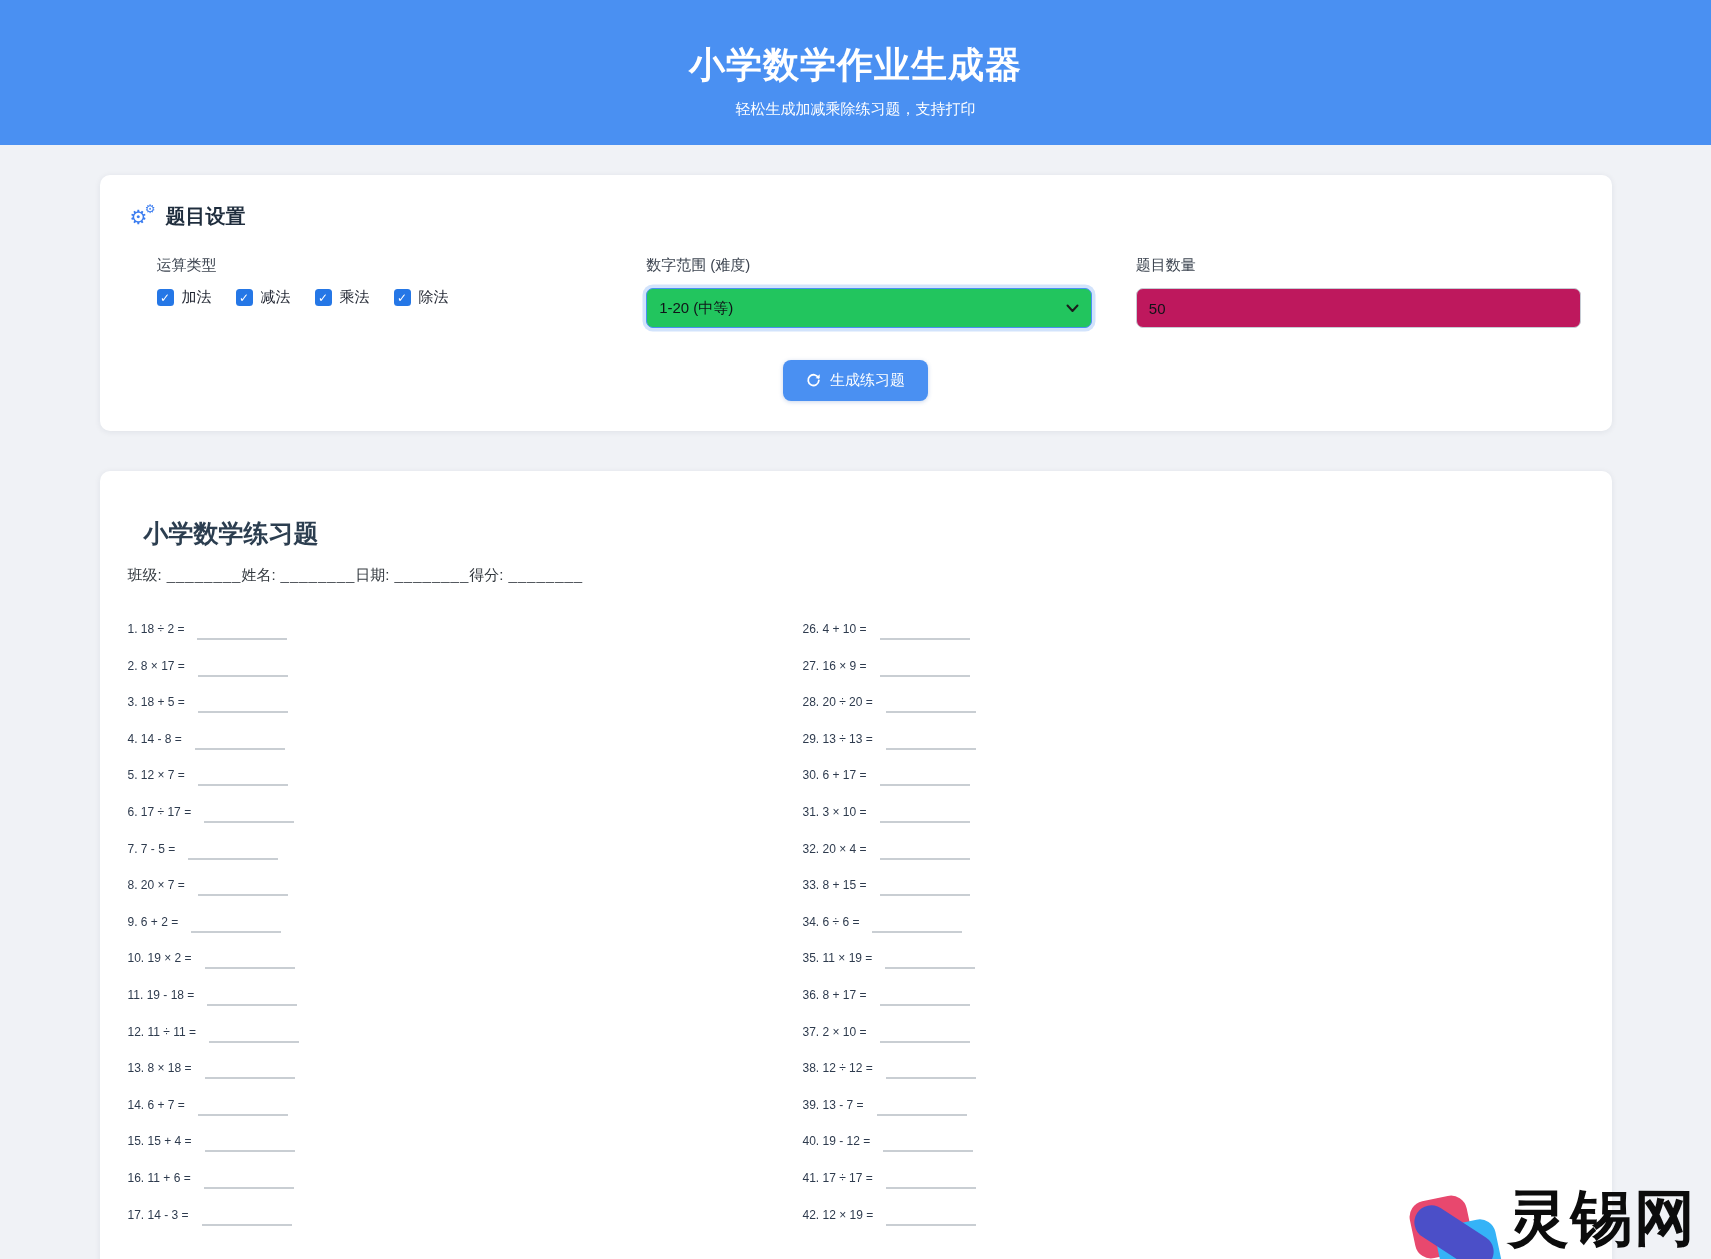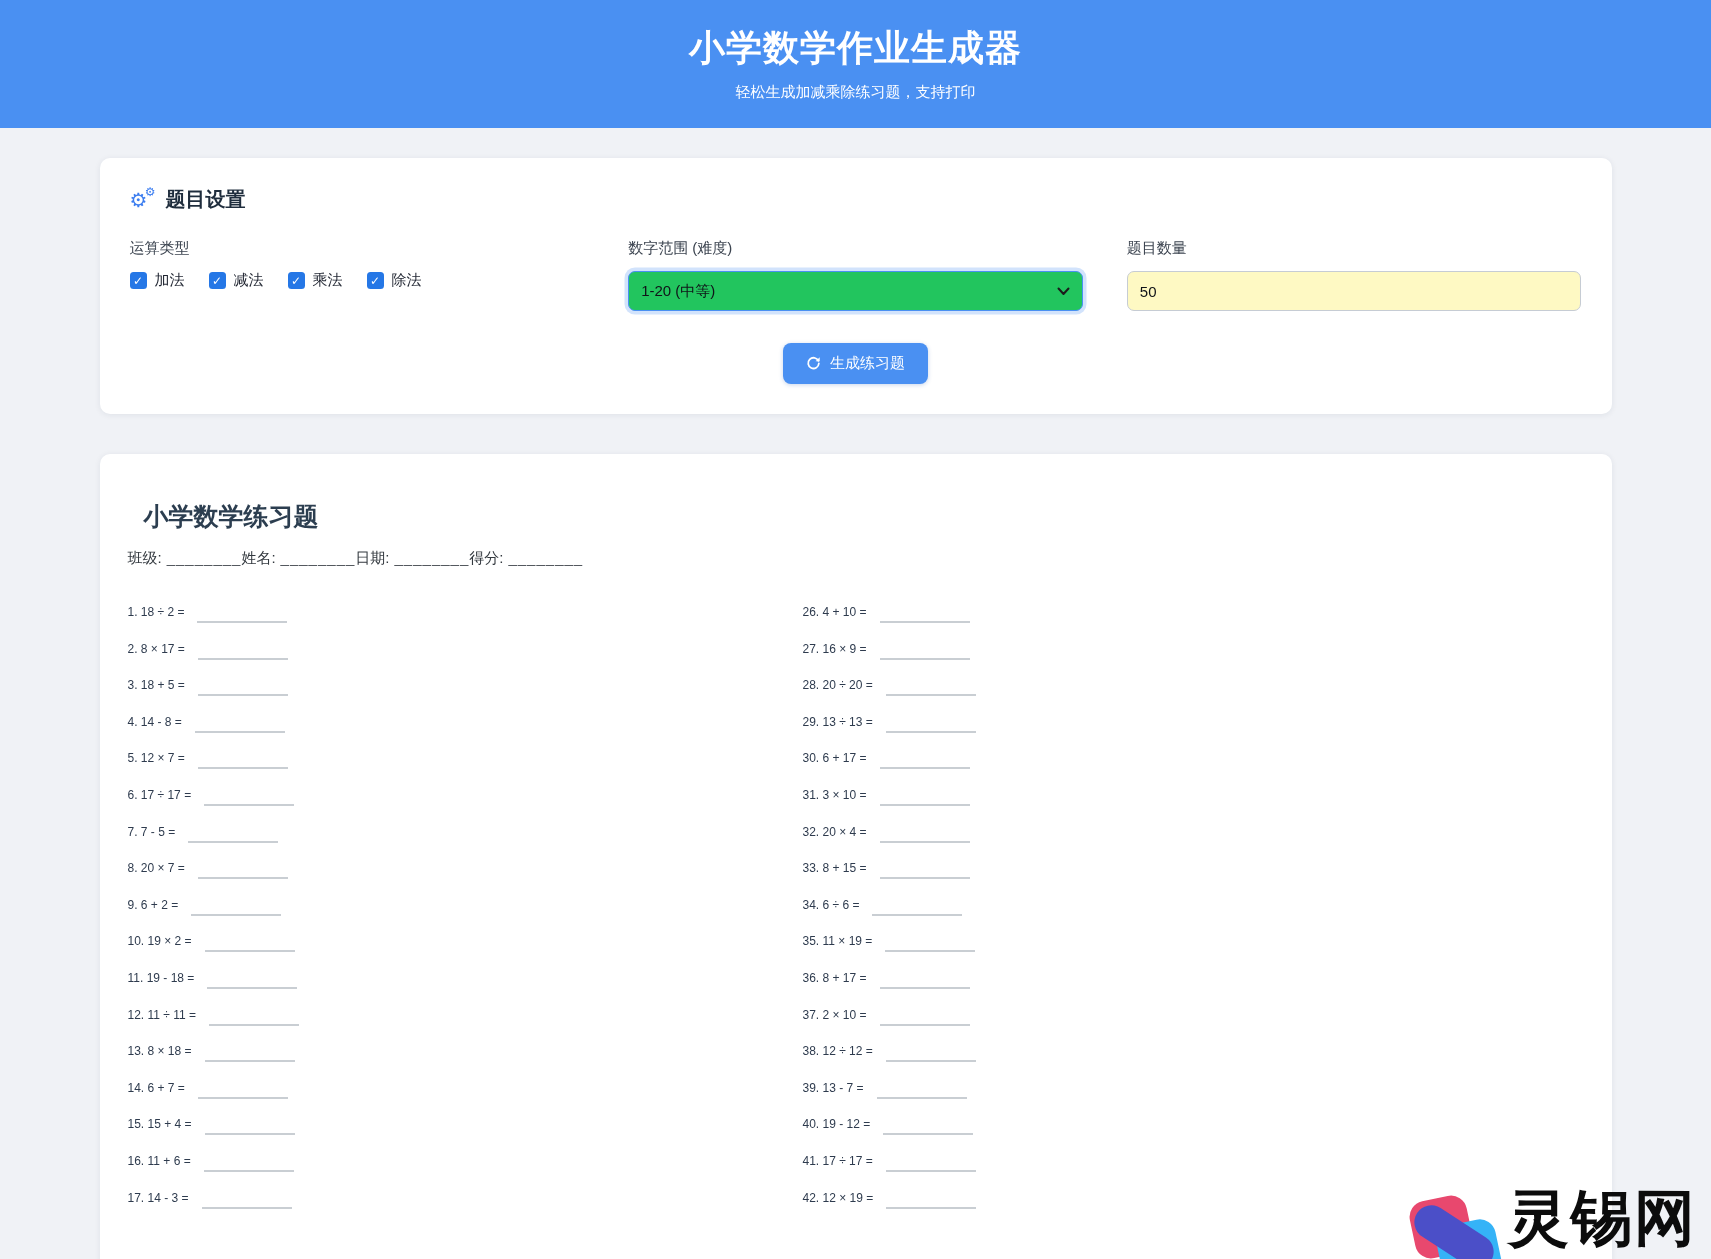--- a/index.html
+++ b/index.html
@@ -10,21 +10,21 @@
     background: #f0f2f6;
     font-family: "Liberation Sans", "DejaVu Sans", sans-serif;
   }
   body { position: relative; }
 
   
   .app-header {
     background: #4a90f2;
     color: #fff;
     text-align: center;
-    padding: 27px 0 27px;
+    padding: 44px 0 27px;
   }
   .app-header h1 {
     margin: 0;
     font-size: 36px;
     font-weight: 700;
     letter-spacing: 1px;
     line-height: 42px;
   }
   .app-header .subtitle {
     margin: 14px 0 0;
@@ -48,20 +48,21 @@
   }
   .gear-wrap { position: relative; width: 26px; height: 24px; color: #3b7df0; }
   .gear-main { font-size: 20px; line-height: 24px; position: absolute; left: 0; top: 0; }
   .gear-small { font-size: 12px; line-height: 12px; position: absolute; right: 0; top: -2px; }
 
   .settings-grid {
     display: grid;
     grid-template-columns: 1fr 1fr 1fr;
     gap: 44px;
     margin-top: 26px;
+    margin-left: 27px;
   }
   .field-label {
     display: block;
     font-size: 15px;
     color: #3c4450;
     margin-bottom: 13px;
   }
   .checks { display: flex; align-items: center; gap: 24px; margin-top: 9px; }
   .check { display: flex; align-items: center; gap: 8px; cursor: pointer; }
   .box {
@@ -85,21 +86,21 @@
     background: #22c55e;
     cursor: pointer;
   }
   .num-input {
     width: 100%; height: 40px;
     border: 1px solid #c6ccd4;
     border-radius: 7px;
     padding: 0 12px;
     font-size: 15px; color: #101318;
     font-family: inherit;
-    background: #fef9c3;
+    background: #be185d;
   }
   .btn-row { display: flex; justify-content: center; margin-top: 32px; }
   .gen-btn {
     display: flex; align-items: center; gap: 9px;
     background: #4a90f2; color: #fff;
     border: none; border-radius: 8px;
     padding: 11px 23px;
     font-size: 15px;
     font-family: inherit;
     cursor: pointer;

